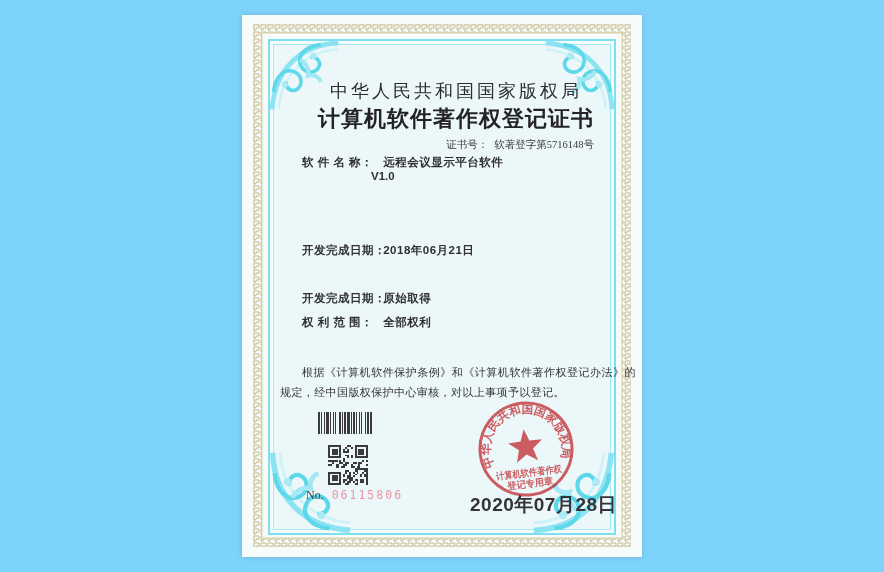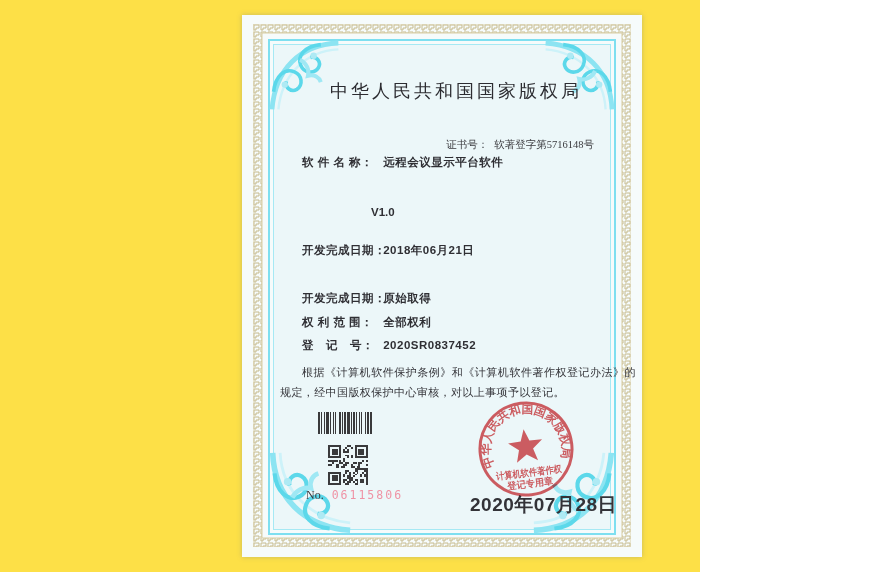--- a/index.html
+++ b/index.html
@@ -1,16 +1,16 @@
 <!DOCTYPE html>
 <html><head>
 <meta charset="utf-8">
 <style>
   html,body{margin:0;padding:0;background:#ffffff;}
-  .stage{position:relative;width:700px;height:572px;background:#fde047;overflow:hidden;
+  .stage{position:relative;width:884px;height:572px;background:#7dd3fc;overflow:hidden;
          font-family:"Liberation Sans",sans-serif;}
   .paper{position:absolute;left:242px;top:15px;width:400px;height:542px;
          background:#f6fbfb;box-shadow:0 0 5px rgba(110,125,135,.38);}
   
   .meander{position:absolute;left:11px;top:9px;width:378px;height:523px;}
   
   .cyan-outer{position:absolute;left:26px;top:24px;right:26px;bottom:22px;
               border:2px solid #7edff0;}
   .cyan-inner{position:absolute;left:31px;top:29px;right:31px;bottom:27px;
               border:1px solid #a6e9f4;background:#ecf7f9;}
@@ -29,21 +29,21 @@
               font-family:"Liberation Serif",serif;}
   .certno{position:absolute;left:44px;top:123px;width:308px;text-align:right;
           font-size:10.5px;color:#3a3a3e;font-family:"Liberation Serif",serif;}
   .certno .lbl{margin-right:6px;}
 
   .frow{position:absolute;left:60px;font-size:11.5px;font-weight:bold;color:#2f2f34;
         white-space:nowrap;font-family:"Liberation Sans",sans-serif;}
   .flabel{display:inline-block;width:78px;letter-spacing:0.5px;}
   .fvalue{letter-spacing:0.5px;}
   .fversion{position:absolute;left:129px;top:155px;font-size:11.5px;font-weight:bold;
-            color:#2f2f34;font-family:"Liberation Sans",sans-serif;margin-top:36px;}
+            color:#2f2f34;font-family:"Liberation Sans",sans-serif;}
 
   .statement{position:absolute;left:38px;top:347px;width:356px;font-size:11px;
              line-height:20px;letter-spacing:0.4px;text-indent:22px;color:#333338;
              font-family:"Liberation Serif",serif;text-align:justify;}
 
   .barcode{position:absolute;left:76px;top:397px;width:72px;height:22px;}
   .qrcode{position:absolute;left:86px;top:430px;width:40px;height:40px;}
 
   .serial{position:absolute;left:64px;top:473px;font-size:12px;white-space:nowrap;text-align:center;}
   .serial .prefix{color:#3a3a3e;font-family:"Liberation Serif",serif;}
@@ -95,20 +95,21 @@
       </svg>
     <svg class="flourish fl-br">
         <use href="#flourish"></use>
       </svg>
     <svg class="flourish fl-bl">
         <use href="#flourish"></use>
       </svg>
 
     <div class="content">
       <div class="authority">中华人民共和国国家版权局</div>
+      <div class="cert-title">计算机软件著作权登记证书</div>
       <div class="certno">
         <span class="lbl">证书号：</span><span>软著登字第5716148号</span>
       </div>
 
       <div class="frow" style="top:140px">
         <span class="flabel">软 件 名 称：</span>
         <span class="fvalue">远程会议显示平台软件</span>
       </div>
       <div class="fversion">V1.0</div>
 
@@ -116,24 +117,20 @@
         <span class="flabel">开发完成日期：</span>
         <span class="fvalue">2018年06月21日</span>
       </div>
       <div class="frow" style="top:276px">
         <span class="flabel">开发完成日期：</span>
         <span class="fvalue">原始取得</span>
       </div>
       <div class="frow" style="top:300px">
         <span class="flabel">权 利 范 围：</span>
         <span class="fvalue">全部权利</span>
-      </div>
-      <div class="frow" style="top:323px">
-        <span class="flabel">登　记　号：</span>
-        <span class="fvalue">2020SR0837452</span>
       </div>
 
       <div class="statement">根据《计算机软件保护条例》和《计算机软件著作权登记办法》的规定，经中国版权保护中心审核，对以上事项予以登记。</div>
 
       <svg class="barcode" id="barcode" viewBox="0 0 72 22" preserveAspectRatio="none" shape-rendering="crispEdges">
           <rect x="0" y="0" width="2" height="22" fill="#3a3a3c"></rect>
           <rect x="3" y="0" width="1" height="22" fill="#3a3a3c"></rect>
           <rect x="6" y="0" width="1" height="22" fill="#3a3a3c"></rect>
           <rect x="8" y="0" width="3" height="22" fill="#3a3a3c"></rect>
           <rect x="12" y="0" width="1" height="22" fill="#3a3a3c"></rect>

